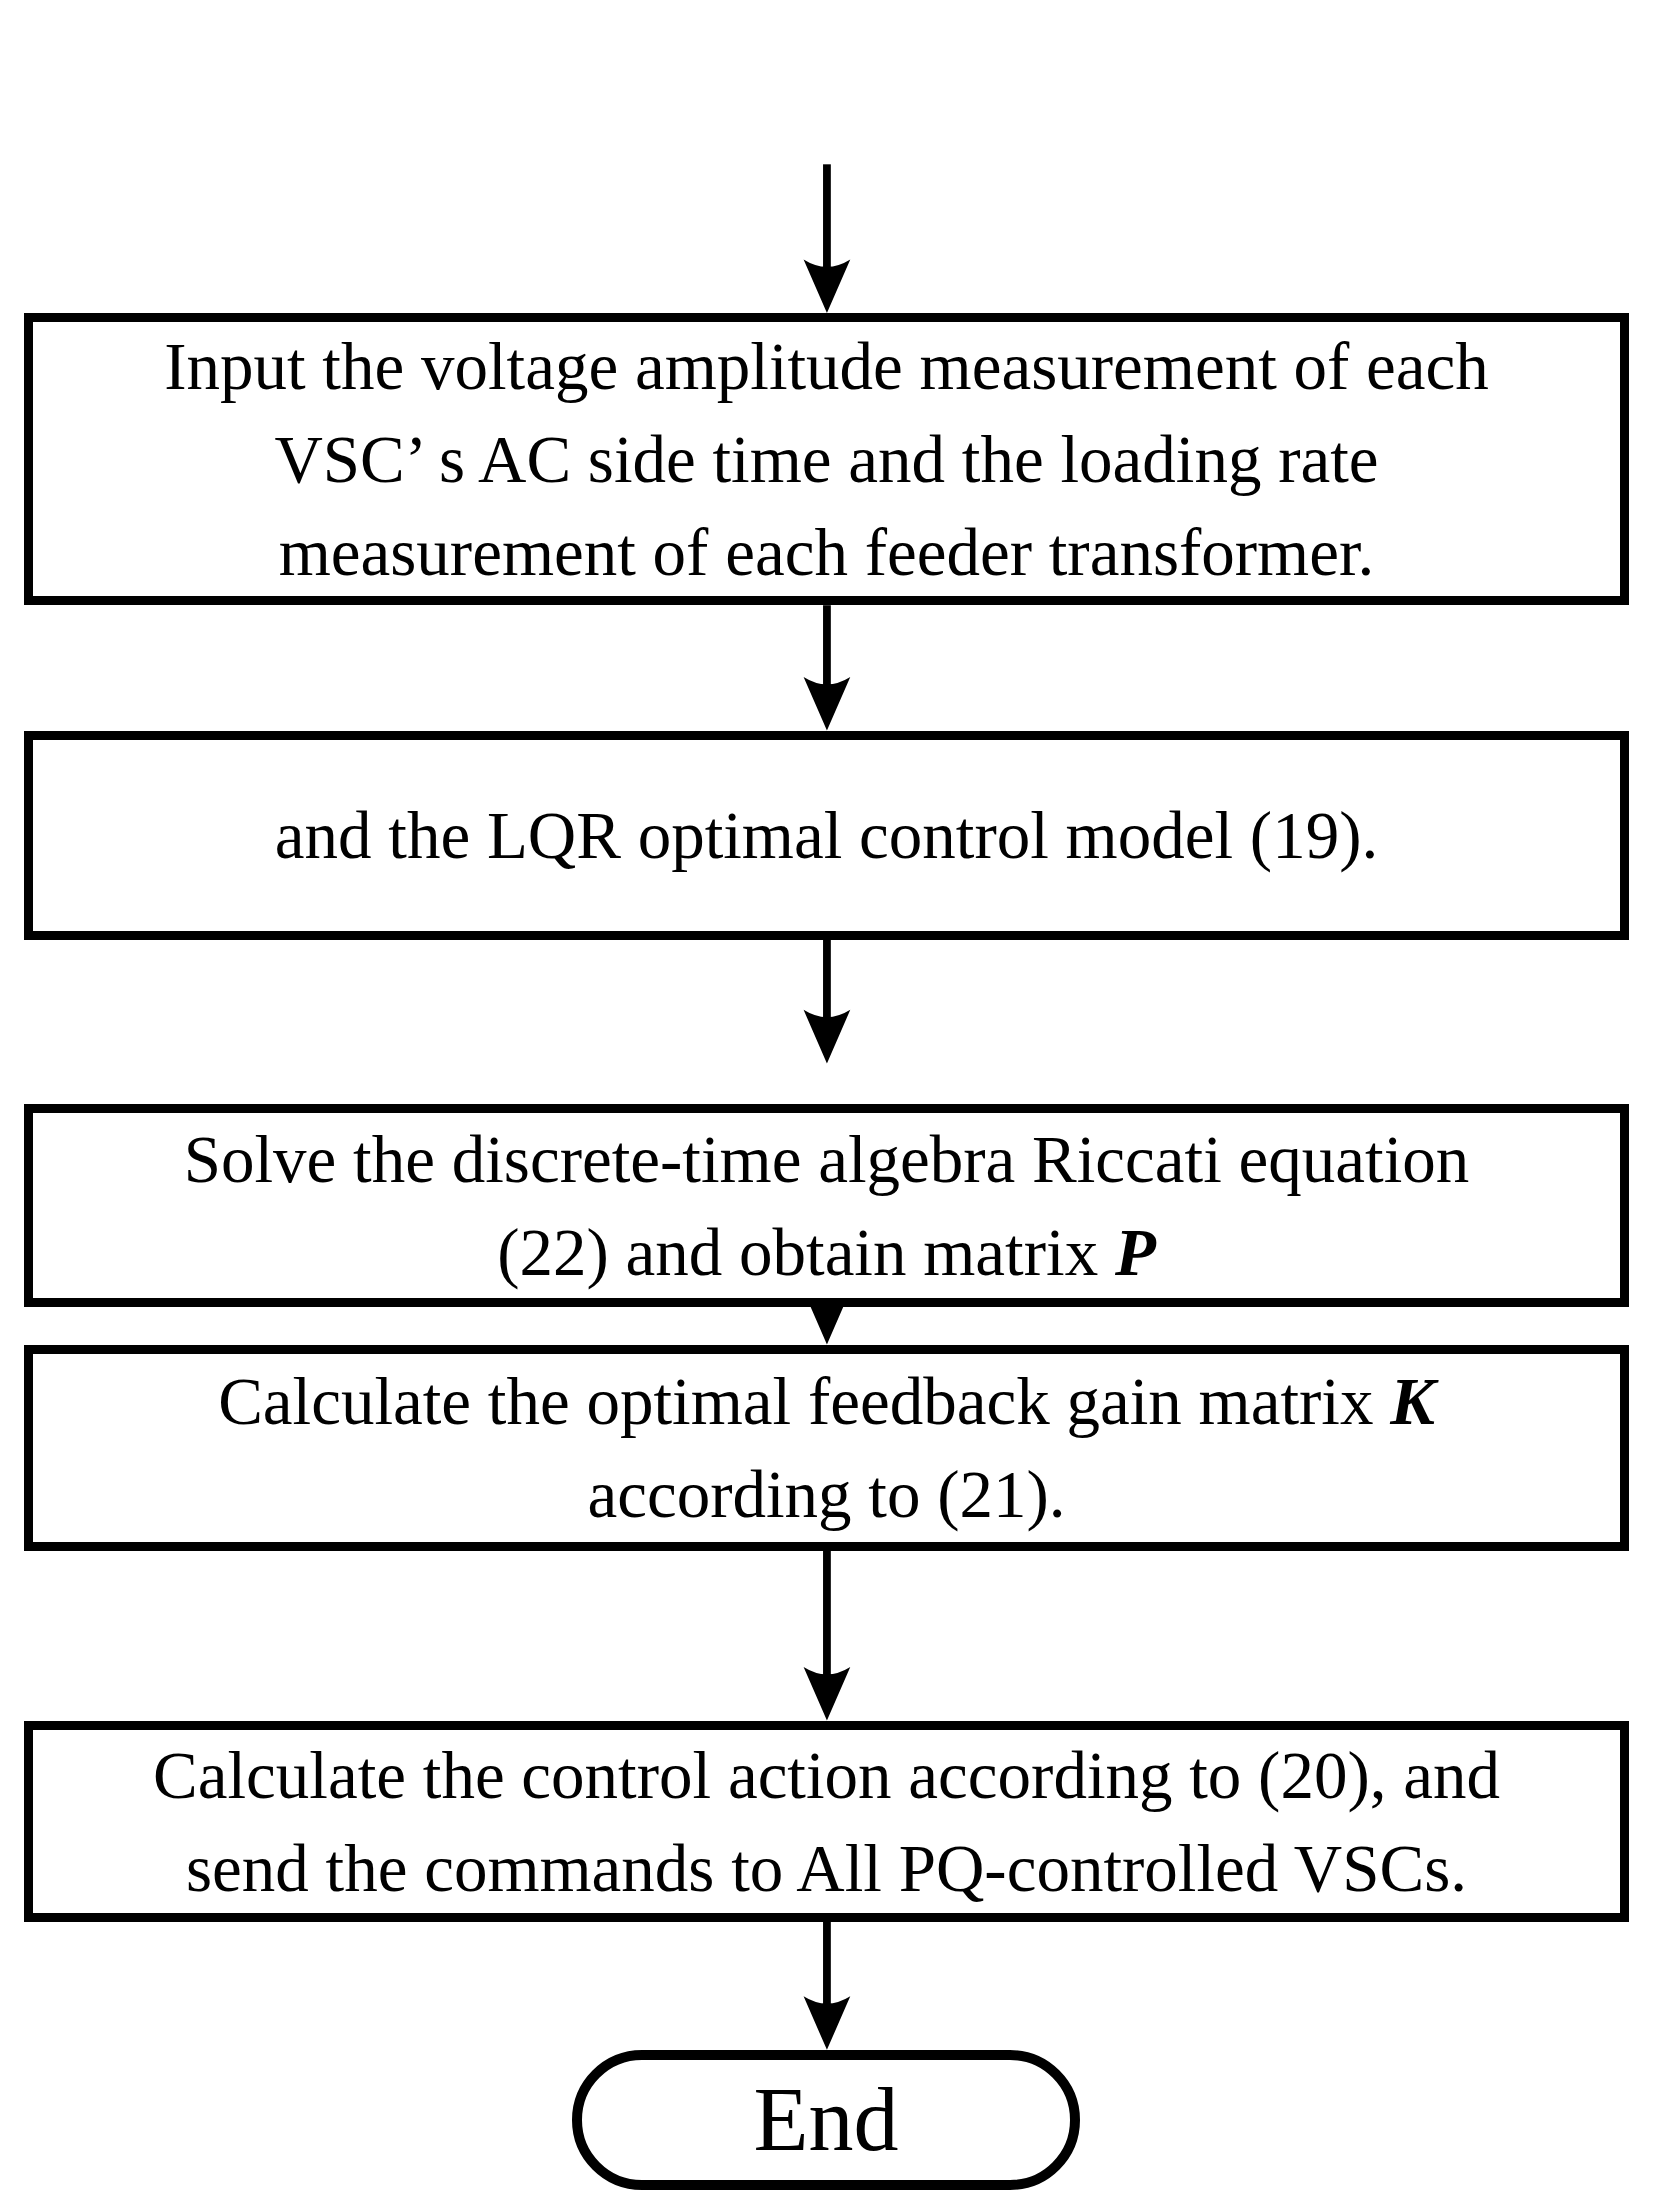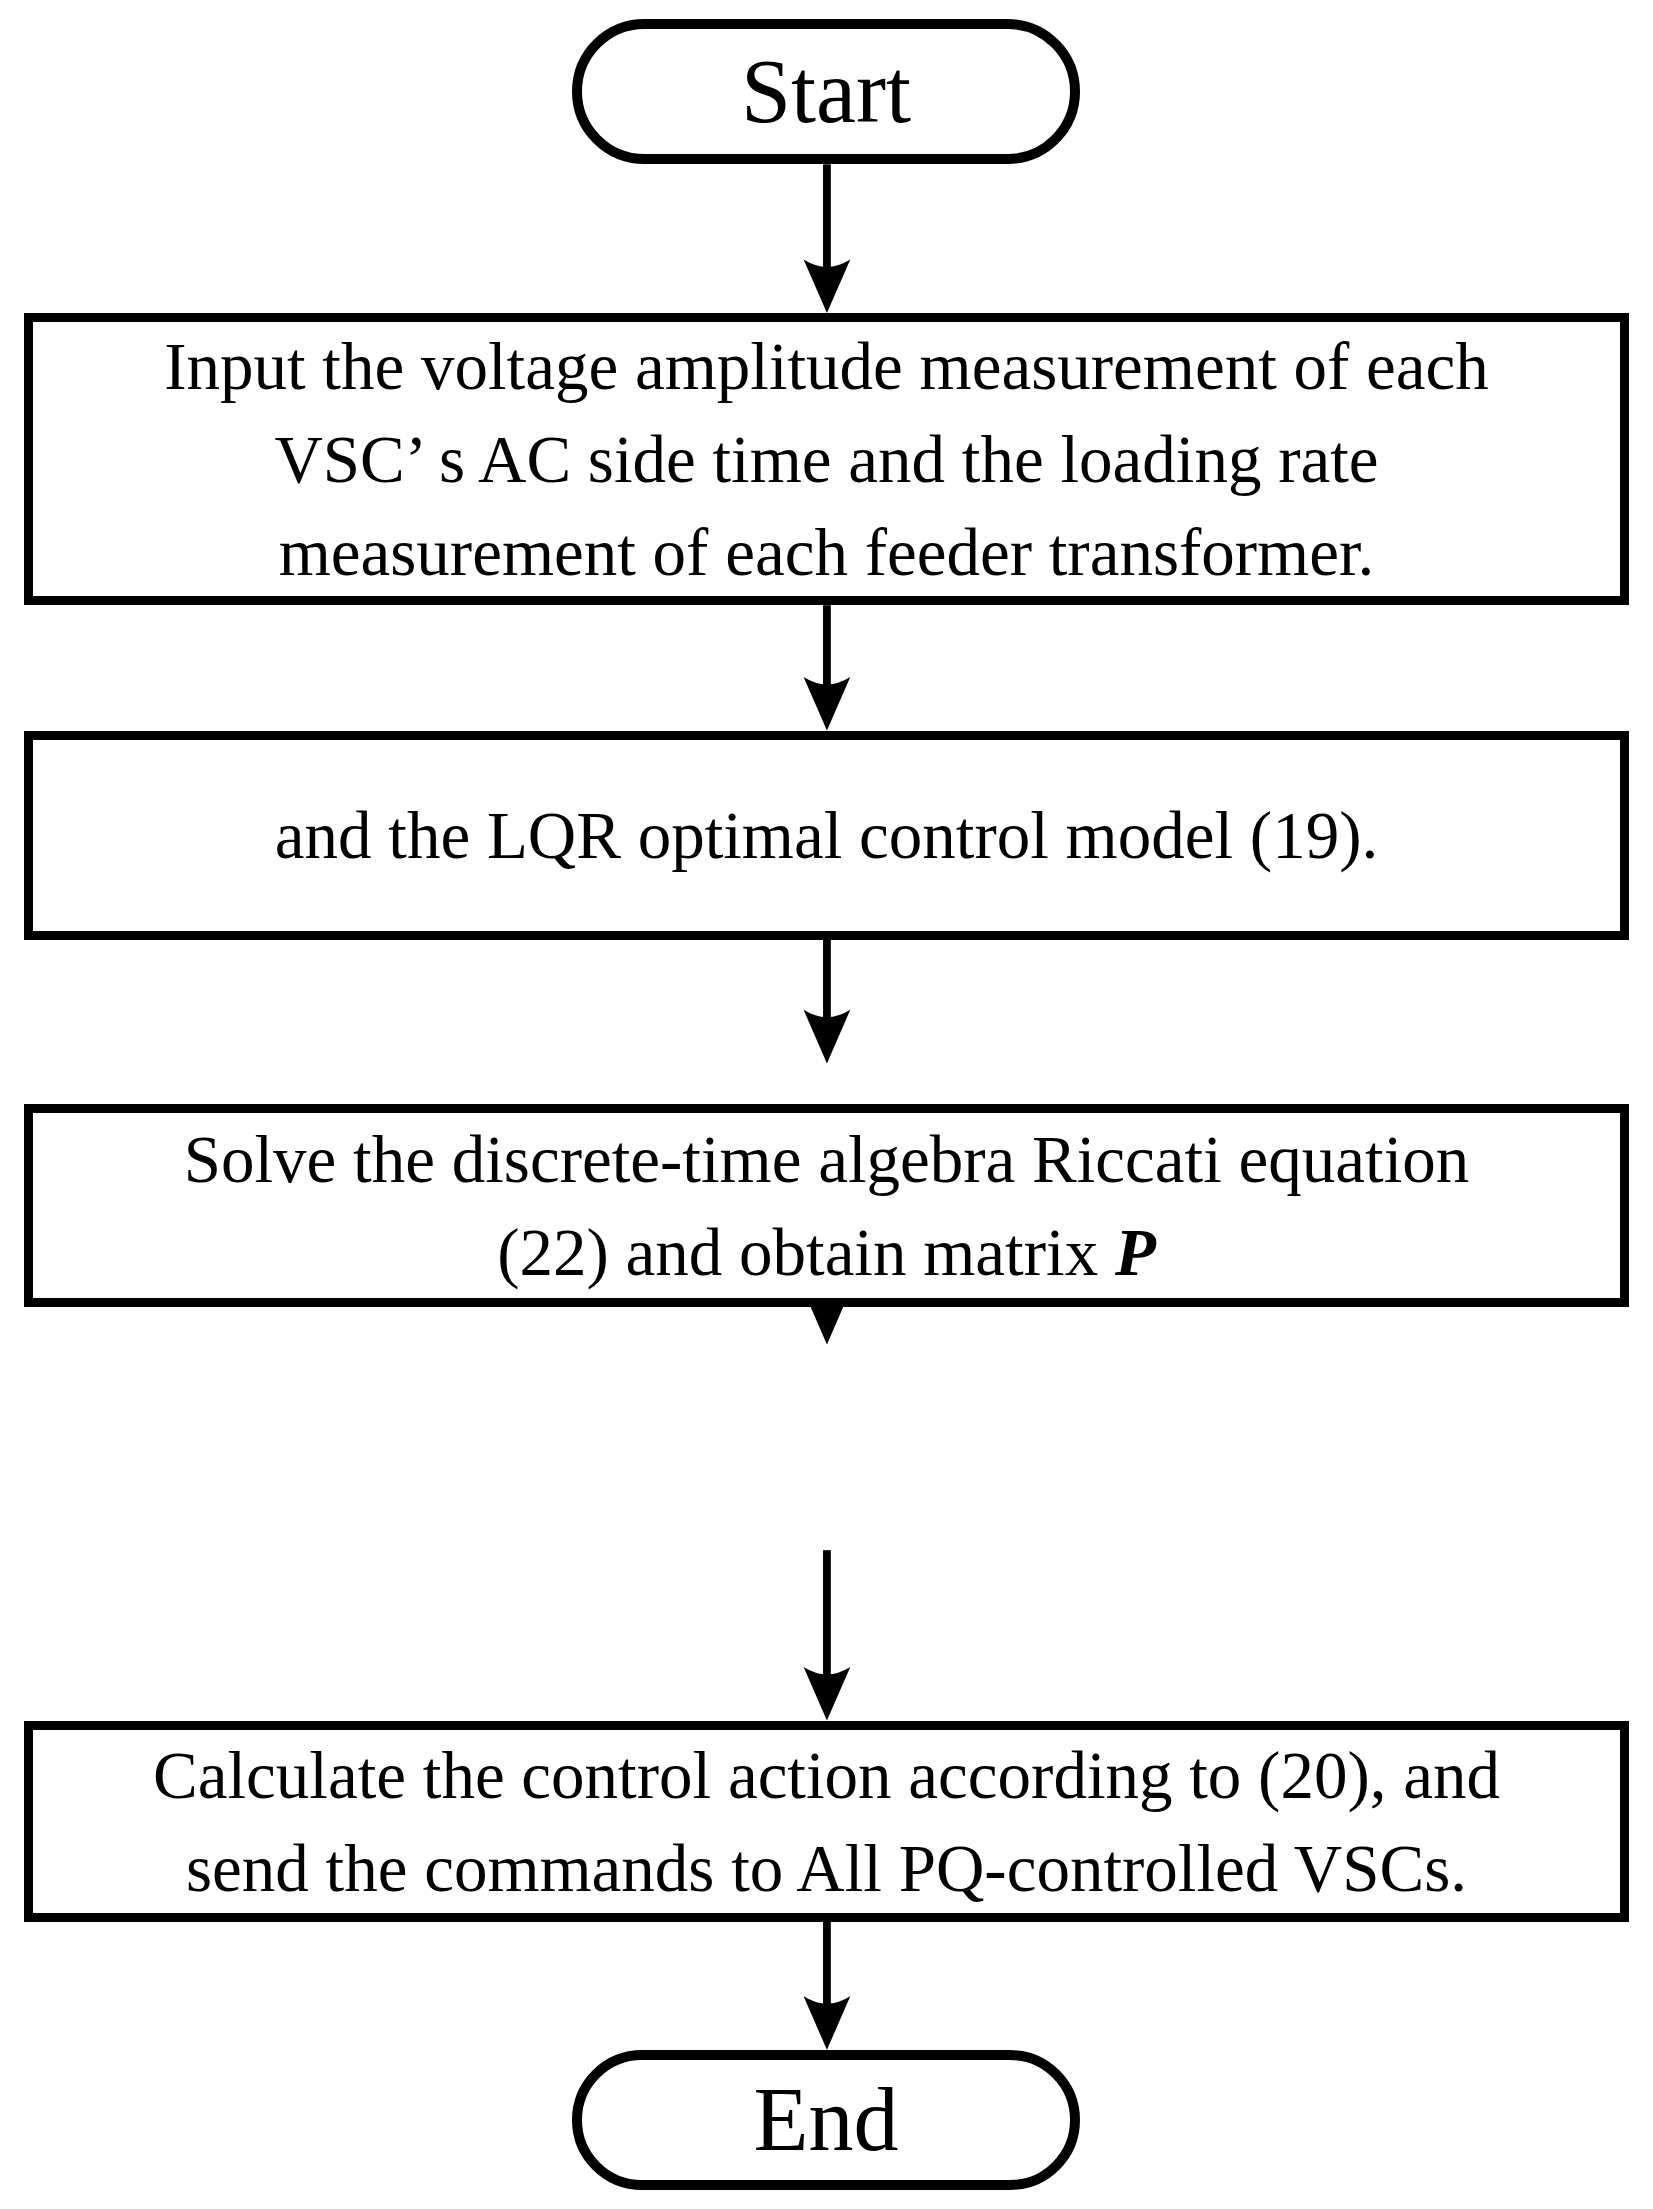--- a/index.html
+++ b/index.html
@@ -93,39 +93,40 @@
     <g>
       <rect x="952" y="1793" width="9" height="152"></rect>
       <path d="M956.5 1990 L929.5 1928 Q956.5 1945 983.5 1928 Z"></path>
     </g>
     <g>
       <rect x="952" y="2222" width="9" height="104"></rect>
       <path d="M956.5 2371 L929.5 2309 Q956.5 2326 983.5 2309 Z"></path>
     </g>
   </svg>
 
-  <div class="terminal start">
-    <span>Start</span>
-  </div>
 
   <div class="box" id="b1">
     <span class="ln">Input the voltage amplitude measurement of each</span>
     <span class="ln">VSC’ s AC side time and the loading rate</span>
     <span class="ln">measurement of each feeder transformer.</span>
   </div>
 
   <div class="box" id="b2">
     <span class="ln">and the LQR optimal control model (19).</span>
   </div>
 
   <div class="box" id="b3">
     <span class="ln">Solve the discrete-time algebra Riccati equation</span>
     <span class="ln"><span>(22) and obtain matrix </span><span class="mvar">P</span></span>
   </div>
 
+  <div class="box" id="b4">
+    <span class="ln"><span>Calculate the optimal feedback gain matrix </span><span class="mvar">K</span></span>
+    <span class="ln">according to (21).</span>
+  </div>
 
   <div class="box" id="b5">
     <span class="ln">Calculate the control action according to (20), and</span>
     <span class="ln">send the commands to All PQ-controlled VSCs.</span>
   </div>
 
   <div class="terminal end">
     <span>End</span>
   </div>
 

